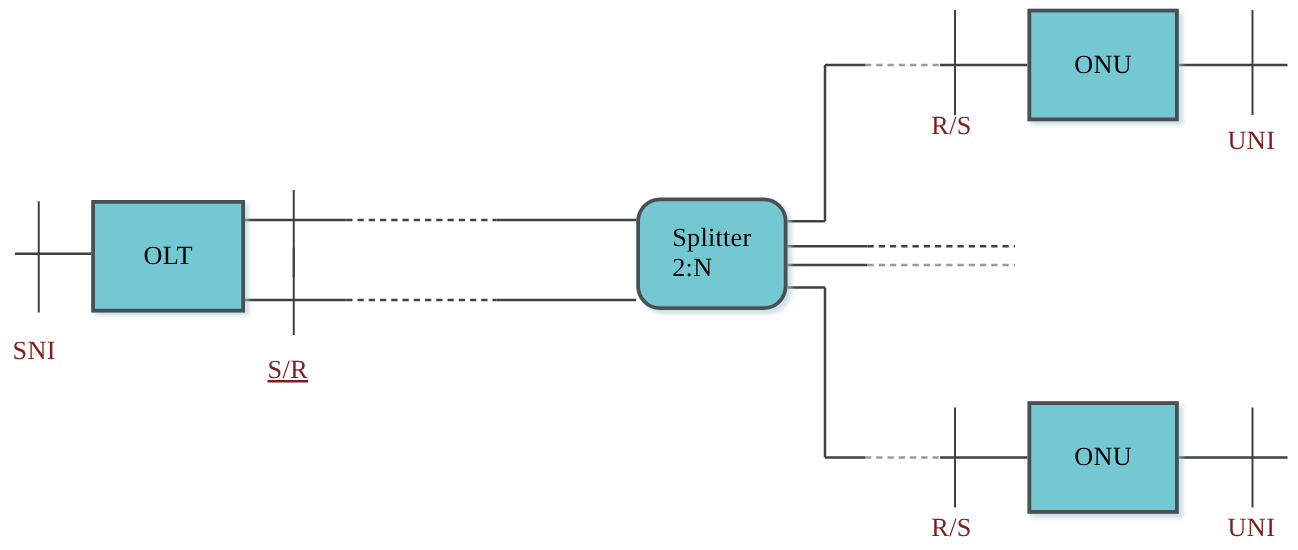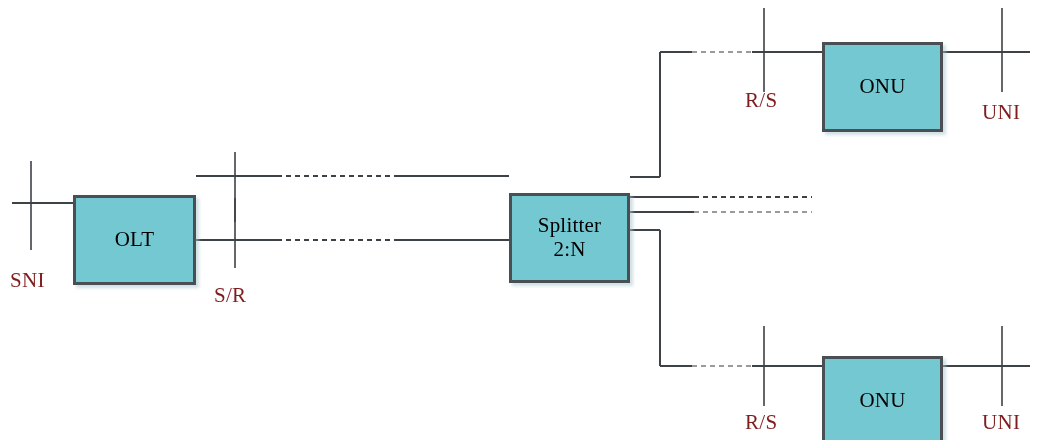--- a/index.html
+++ b/index.html
@@ -25,24 +25,22 @@
   }
   .node-box {
     position: absolute;
     box-sizing: border-box;
     background: #74c8d2;
     border: 3px solid #4a4f54;
     box-shadow: 3px 3px 3px rgba(170,200,205,0.55);
     display: flex;
     align-items: center;
     justify-content: center;
-    text-align: center;
     color: #000000;
     line-height: 1.12;
-    margin-top: 35px;
   }
   .node-label {
     font-size: 21px;
     letter-spacing: 0.2px;
     white-space: pre-line;
   }
   .iface-label {
     position: absolute;
     font-size: 21px;
     color: #7f1d1d;
@@ -99,36 +97,36 @@
       <line x1="943" y1="366" x2="1030" y2="366"></line>
       <line x1="1002" y1="326" x2="1002" y2="406" stroke-width="1.6"></line>
 
     </g>
   </svg>
 
   <div class="node-box" style="left:73px; top:160px; width:123px; height:90px;">
     <span class="node-label">OLT</span>
   </div>
 
-  <div class="node-box" style="left:509px; top:158px; width:121px; height:90px;">
+  <div class="node-box" style="left:509px; top:158px; width:121px; height:90px;border-radius:19px;">
     <span class="node-label">Splitter
 2:N</span>
   </div>
 
   <div class="node-box" style="left:822px; top:7px; width:121px; height:90px;">
     <span class="node-label">ONU</span>
   </div>
 
   <div class="node-box" style="left:822px; top:321px; width:121px; height:90px;">
     <span class="node-label">ONU</span>
   </div>
 
   <div class="iface-label" style="left:10px; top:268px;">SNI</div>
 
-  <div class="iface-label" style="left:214px; top:283px;">S/R</div>
+  <div class="iface-label" style="left:214px; top:283px;text-decoration:underline;">S/R</div>
 
   <div class="iface-label" style="left:745px; top:88px;">R/S</div>
 
   <div class="iface-label" style="left:982px; top:100px;">UNI</div>
 
   <div class="iface-label" style="left:745px; top:410px;">R/S</div>
 
   <div class="iface-label" style="left:982px; top:410px;">UNI</div>
 
 </div>

